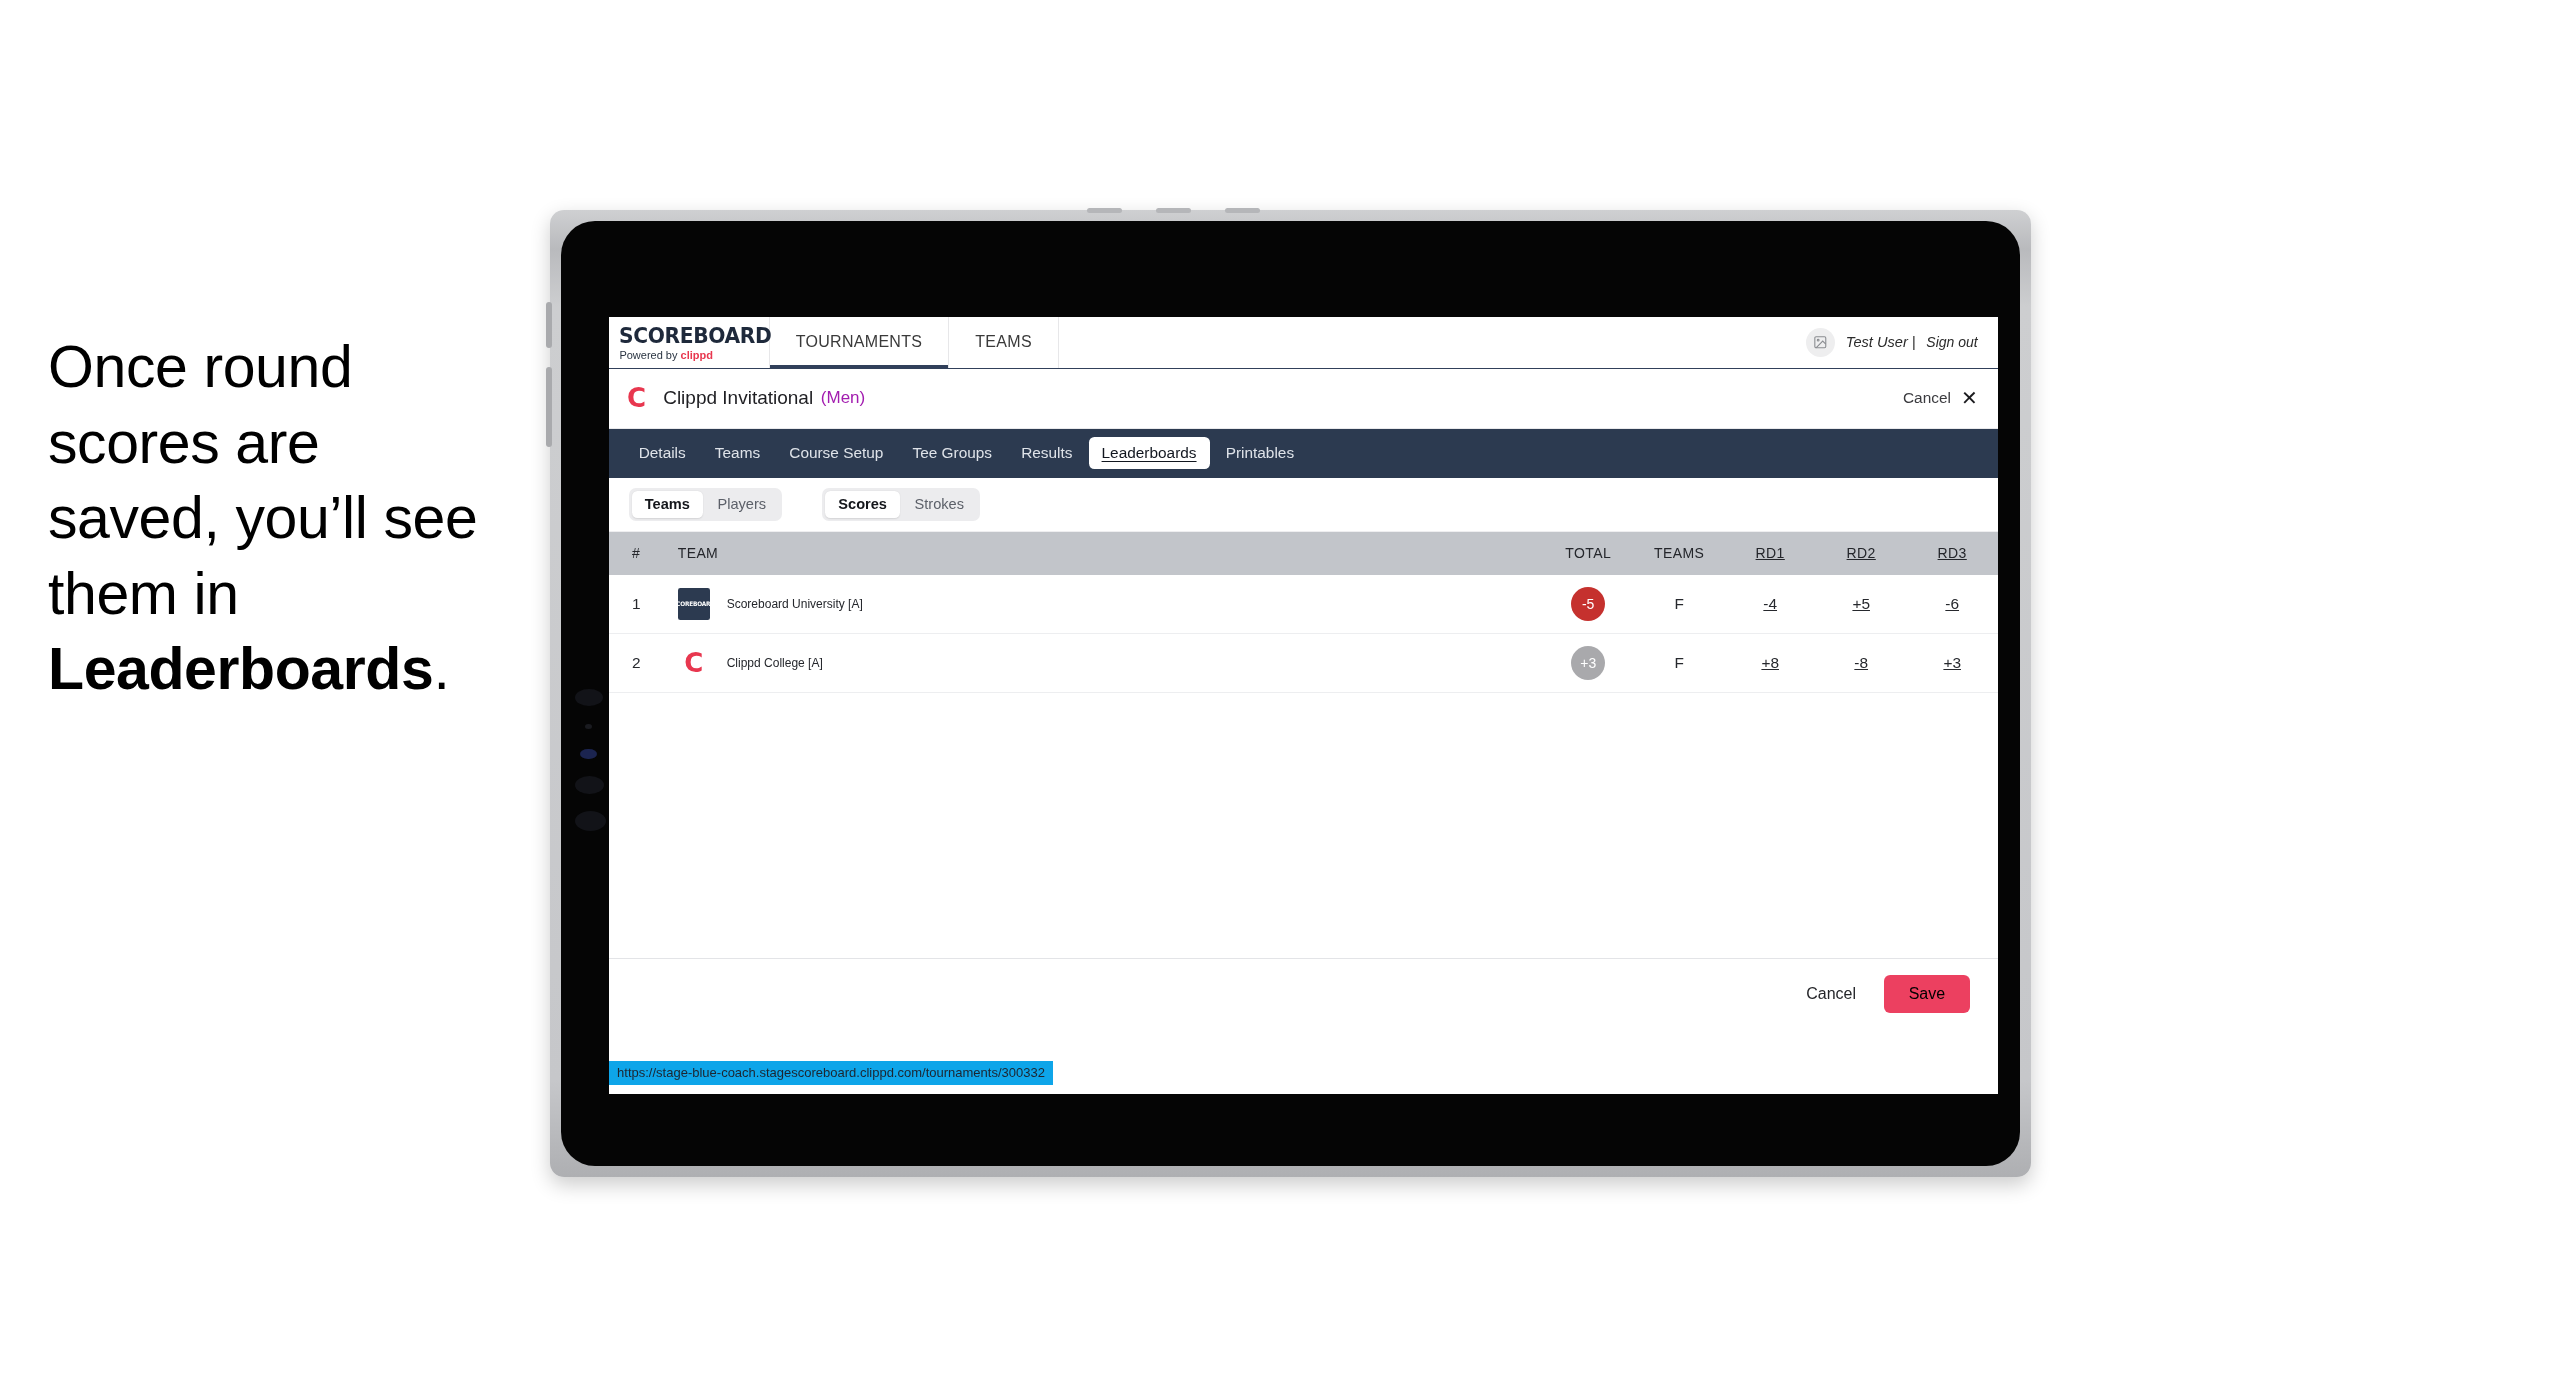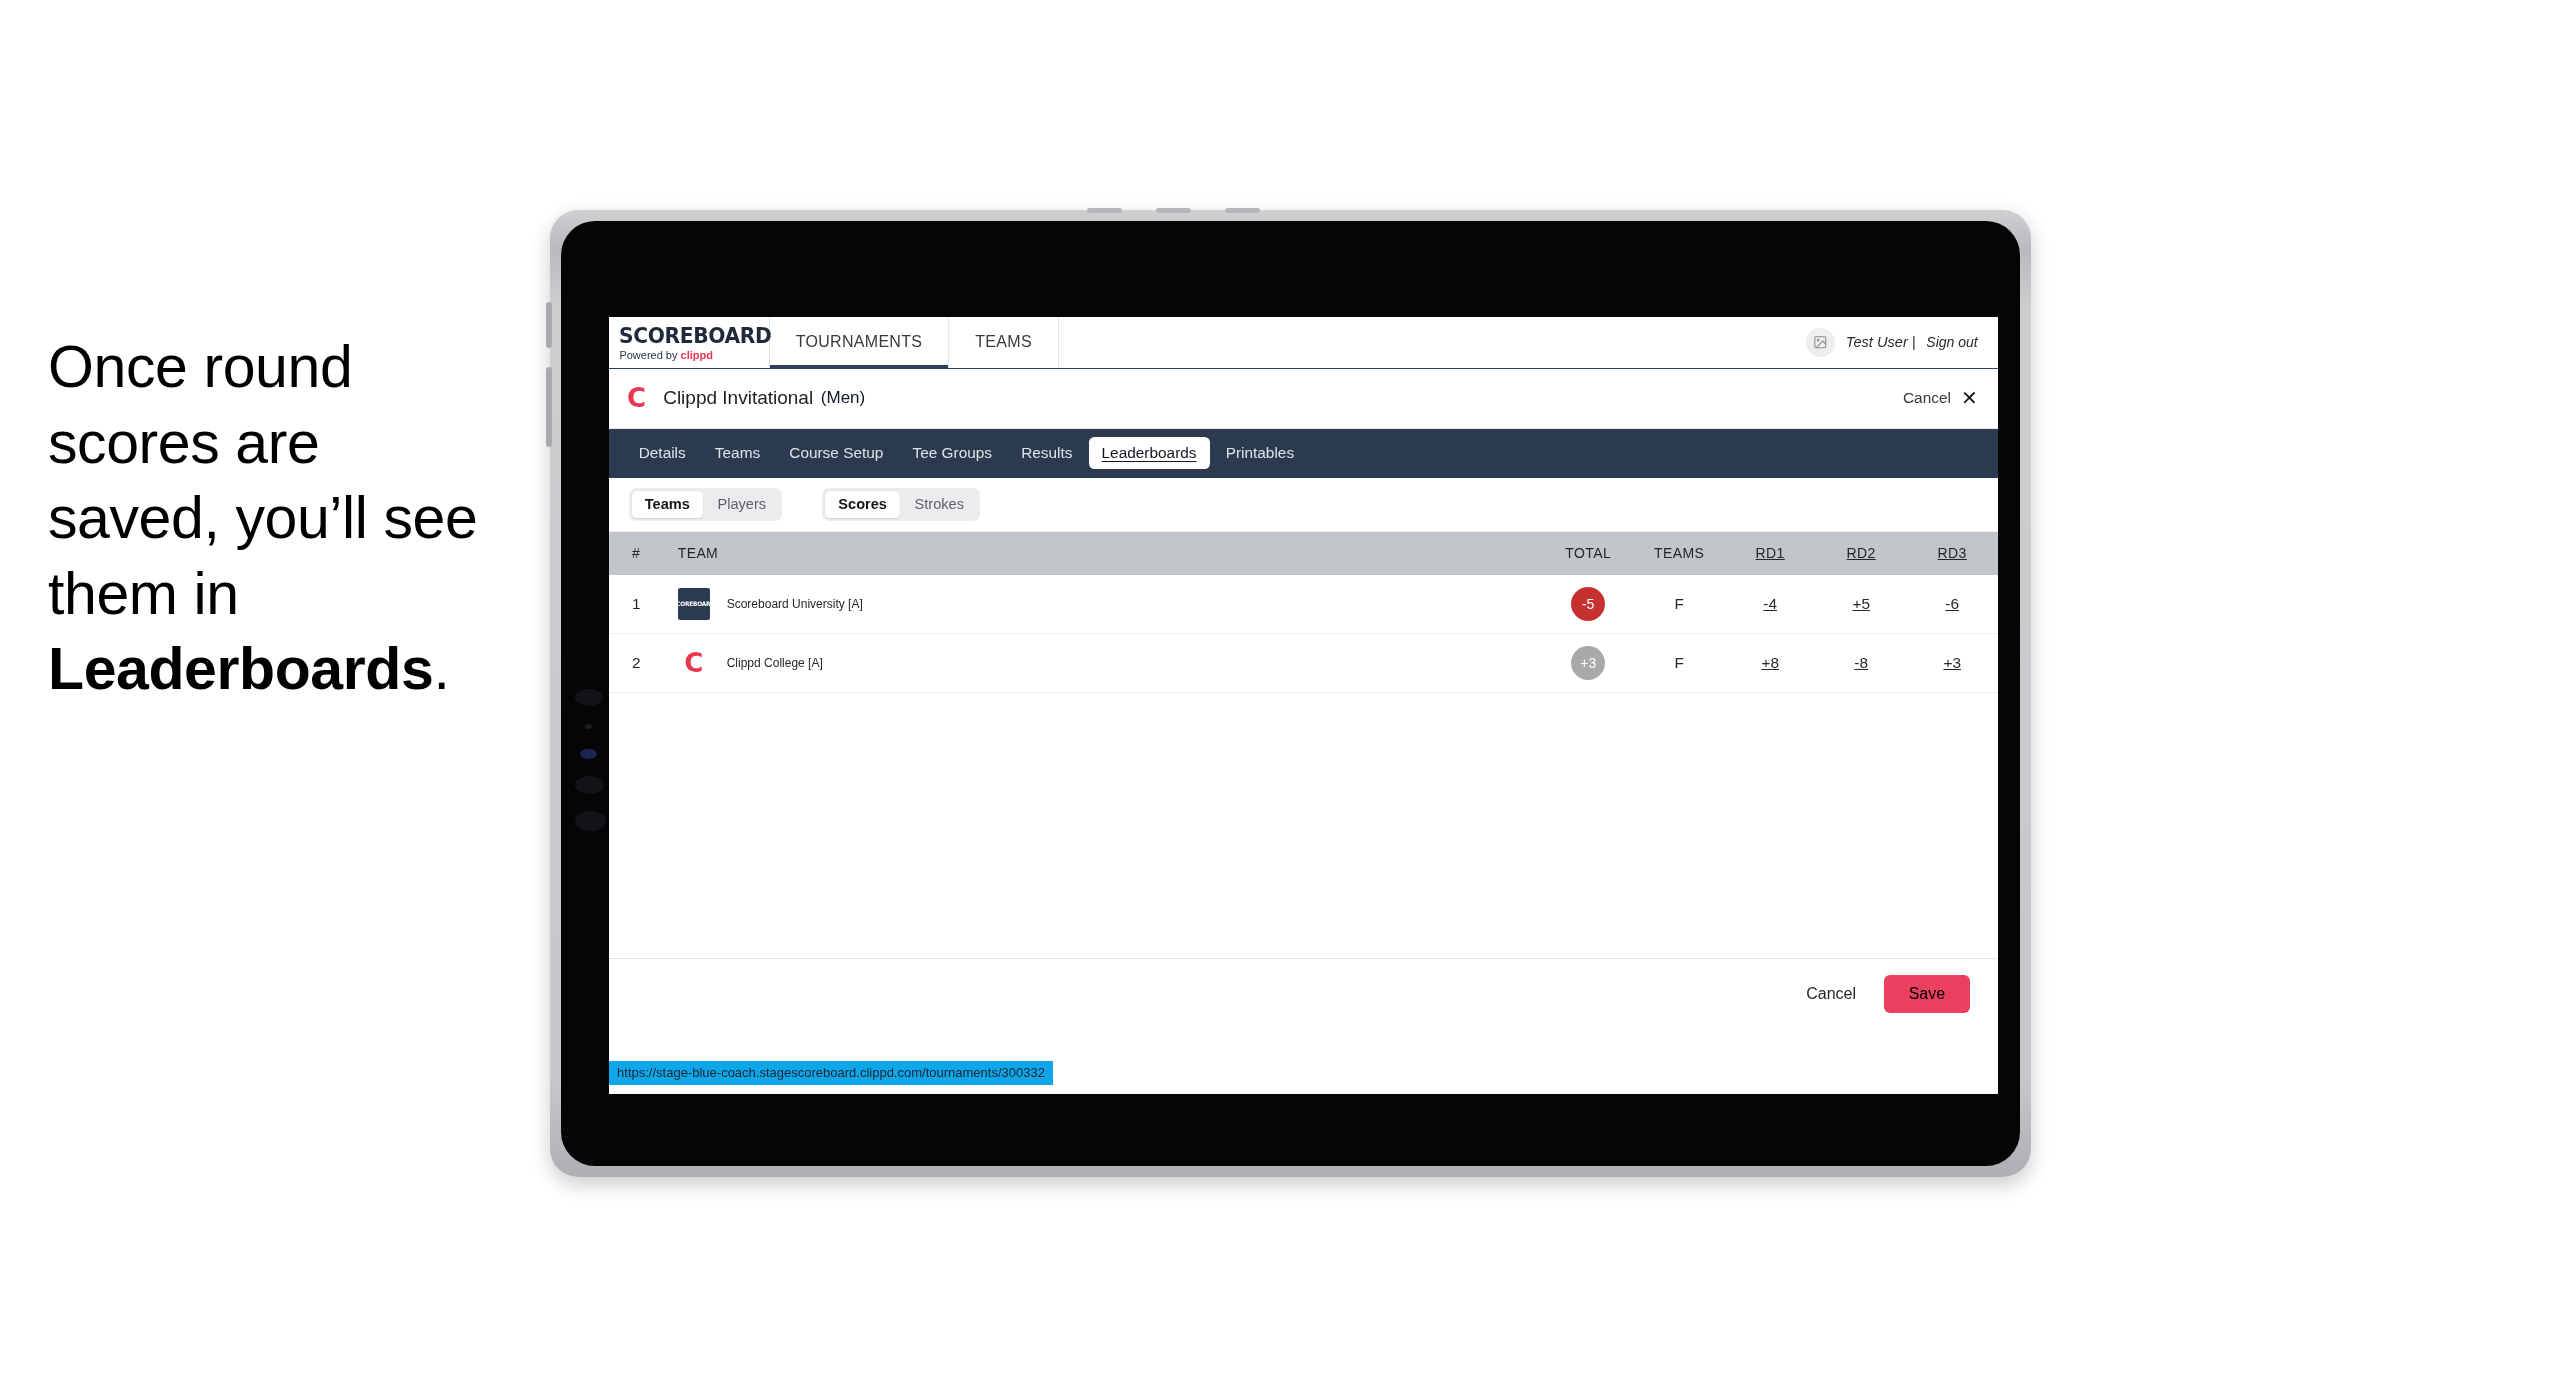--- a/index.html
+++ b/index.html
@@ -26,21 +26,21 @@
   .caption b { font-weight: bold; }
 
   
   .device {
     position: absolute;
     left: 550px;
     top: 210px;
     width: 1481px;
     height: 967px;
     background: linear-gradient(180deg,#cfd0d2 0%, #b9babd 4%, #cdced0 10%, #c6c7ca 90%, #aeafb2 100%);
-    border-radius: 28px;
+    border-radius: 14px;
     box-shadow: 0 7.7px 20px rgba(0,0,0,0.20);
   }
   .device-screen {
     position: absolute;
     left: 10.7px;
     top: 10.7px;
     right: 10.7px;
     bottom: 10.7px;
     background: #050505;
     border-radius: 34px;
@@ -171,21 +171,21 @@
   }
   .tourn-logo {
     font-family: "DejaVu Sans", sans-serif;
     font-weight: bold;
     font-size: 26px;
     color: #e8374f;
     margin-right: 17px;
     line-height: 1;
   }
   .tourn-name { font-size: 19px; color: #1e1e22; }
-  .tourn-gender { font-size: 17px; color: #0f172a; margin-left: 7.7px; }
+  .tourn-gender { font-size: 17px; color: #a21caf; margin-left: 7.7px; }
   .tourn-cancel {
     margin-left: auto;
     display: flex; align-items: center; gap: 10px;
     font-size: 15.4px; color: #3b3b3f; cursor: pointer;
   }
   .x-glyph { font-size: 20px; color: #1a1a1d; line-height: 1; }
 
   
   .subnav {
     height: 49px;

